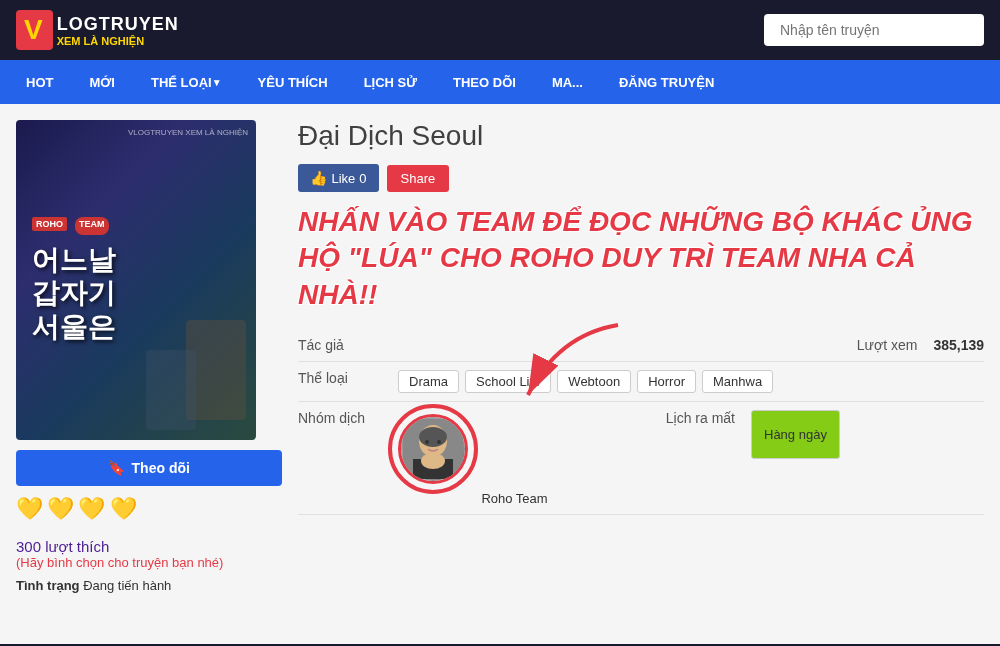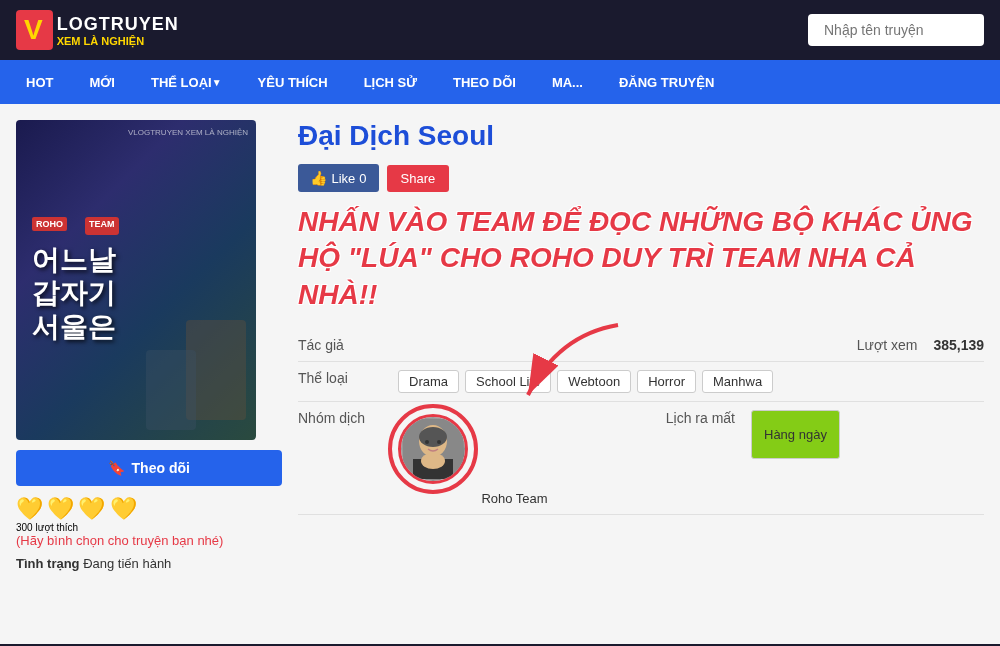--- a/index.html
+++ b/index.html
@@ -5,50 +5,50 @@
     * { margin: 0; padding: 0; box-sizing: border-box; }
     body { font-family: Arial, sans-serif; background: #1a1a2e; color: #fff; width: 1000px; min-height: 646px; overflow: hidden; }
 
     
     .header { background: #1a1a2e; display: flex; align-items: center; justify-content: space-between; padding: 8px 16px; height: 60px; }
     .logo { display: flex; align-items: center; gap: 4px; }
     .logo-box { background: #e63946; padding: 4px 8px; border-radius: 4px; }
     .logo-title { color: #fff; font-weight: 900; font-size: 18px; letter-spacing: 1px; }
     .logo-subtitle { color: #ffd700; font-size: 11px; font-weight: bold; display: block; }
     .logo-v { color: #ffd700; font-size: 28px; font-weight: 900; margin-right: 2px; }
-    .search-box { background: #fff; border: none; border-radius: 4px; padding: 8px 16px; font-size: 14px; color: #999; width: 176px; cursor: pointer; }
+    .search-box { background: #fff; border: none; border-radius: 4px; padding: 8px 16px; font-size: 14px; color: #999; width: 220px; cursor: pointer; }
 
     
     .nav { background: #2563eb; display: flex; align-items: flex-start; height: 44px; padding: 0 8px; }
     .nav-item { color: #fff; font-size: 13px; font-weight: bold; padding: 0 18px; cursor: pointer; height: 100%; display: flex; align-items: center; white-space: nowrap; }
     .nav-item.has-arrow::after { content: ' ▼'; font-size: 10px; }
 
     
     .main { background: #f5f5f5; padding: 16px; display: flex; gap: 16px; min-height: 540px; }
 
     
     .left-panel { width: 266px; flex-shrink: 0; }
     .cover-img { width: 240px; height: 320px; background: linear-gradient(135deg, #1a1a4e 0%, #2d2d6e 30%, #1a3a5e 60%, #2a4a3e 100%); border-radius: 4px; position: relative; overflow: hidden; display: flex; align-items: center; justify-content: center; }
     .cover-overlay { position: absolute; top: 0; left: 0; right: 0; bottom: 0; display: flex; flex-direction: column; align-items: flex-start; justify-content: center; padding: 16px; }
     .cover-badge-roho { background: #cc3333; color: #fff; font-size: 9px; font-weight: bold; padding: 2px 4px; border-radius: 2px; display: block; margin-bottom: 4px; text-align: center; }
-    .cover-badge-team { background: #cc3333; color: #fff; font-size: 9px; font-weight: bold; padding: 2px 4px; border-radius: 3px; display: block; }
+    .cover-badge-team { background: #cc3333; color: #fff; font-size: 9px; font-weight: bold; padding: 2px 4px; border-radius: 8px; display: block; }
     .cover-korean { color: #fff; font-size: 28px; font-weight: 900; line-height: 1.2; text-shadow: 2px 2px 4px rgba(0,0,0,0.8); }
     .cover-watermark { position: absolute; top: 8px; right: 8px; font-size: 8px; color: rgba(255,255,255,0.6); text-align: right; }
 
     .follow-btn { background: #2563eb; color: #fff; border: none; border-radius: 4px; padding: 10px 0; width: 100%; font-size: 14px; font-weight: bold; cursor: pointer; margin-top: 10px; display: flex; align-items: center; justify-content: center; gap: 6px; }
     .heart-row { display: flex; gap: 4px; margin-top: 10px; }
     .heart { color: #ffd700; font-size: 22px; }
-    .likes-text { font-size: 10px; color: #000000; margin-top: 0; }
+    .likes-text { font-size: 15px; color: #4c1d95; margin-top: 16px; }
     .likes-link { color: #e63946; font-size: 13px; cursor: pointer; }
     .status-row { margin-top: 8px; font-size: 13px; color: #333; }
     .status-label { font-weight: bold; }
 
     
     .right-panel { flex: 1; }
-    .manga-title { font-size: 28px; font-weight: bold; color: #1d4ed8; margin-bottom: 12px; }
+    .manga-title { font-size: 28px; font-weight: normal; color: #404040; margin-bottom: 12px; }
 
     .action-row { display: flex; gap: 8px; margin-bottom: 12px; align-items: center; }
     .like-btn { background: #3b5998; color: #fff; border: none; border-radius: 3px; padding: 6px 12px; font-size: 13px; cursor: pointer; display: flex; align-items: center; gap: 4px; }
     .like-btn .thumb { font-size: 14px; }
     .share-btn { background: #e63946; color: #fff; border: none; border-radius: 3px; padding: 6px 14px; font-size: 13px; cursor: pointer; }
 
     
     .promo-text { font-size: 28px; font-weight: 900; color: #e63946; text-shadow: -1px -1px 0 #fff, 1px -1px 0 #fff, -1px 1px 0 #fff, 1px 1px 0 #fff; line-height: 1.3; margin-bottom: 16px; font-style: italic; }
 
     
@@ -99,21 +99,21 @@
   <div class="nav-item">ĐĂNG TRUYỆN</div>
 </nav>
 
 <div class="main">
 
   <div class="left-panel">
     <div class="cover-img">
       <div class="cover-watermark">VLOGTRUYEN
 XEM LÀ NGHIỆN</div>
       <div class="cover-overlay">
-        <div style="display:flex;gap:18px;margin-bottom:8px;">
+        <div style="display:flex;gap:8px;margin-bottom:8px;">
           <span class="cover-badge-roho">ROHO</span>
           <span class="cover-badge-team">TEAM</span>
         </div>
         <div class="cover-korean" style="white-space:pre-line;">어느날
 갑자기
 서울은</div>
 
         <div style="position:absolute;bottom:20px;right:10px;width:60px;height:100px;background:rgba(100,80,60,0.4);border-radius:4px;"></div>
         <div style="position:absolute;bottom:10px;right:60px;width:50px;height:80px;background:rgba(60,80,100,0.4);border-radius:4px;"></div>
       </div>

